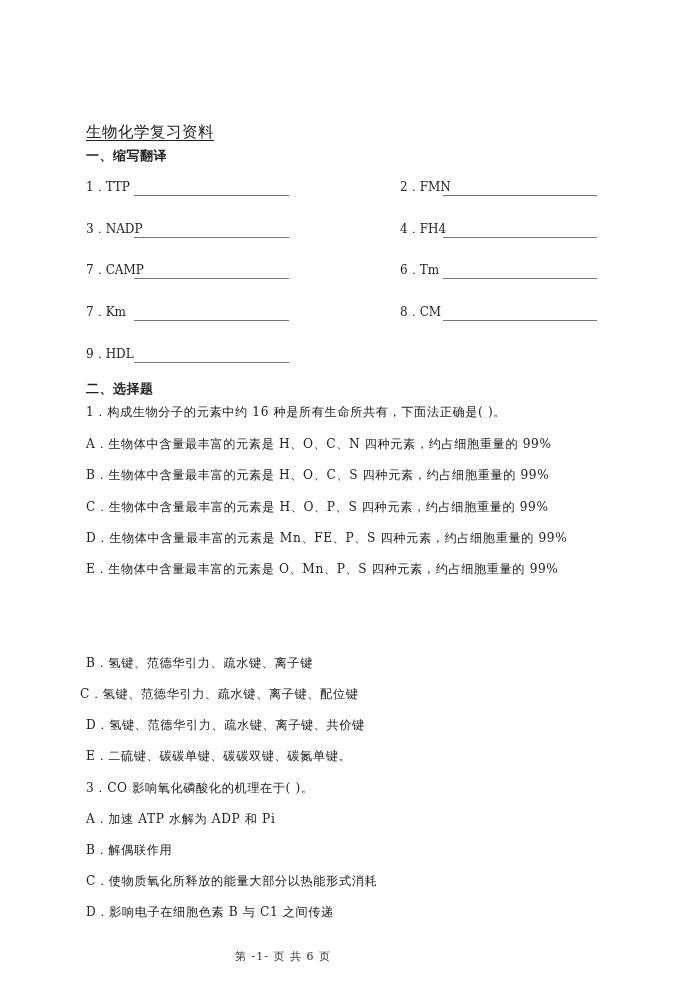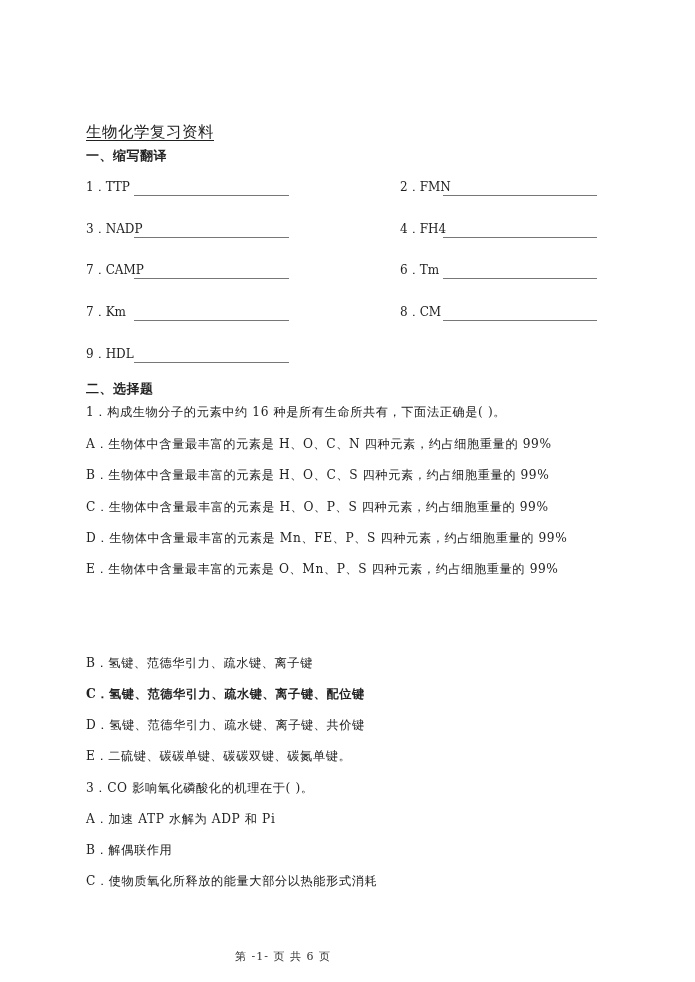--- a/index.html
+++ b/index.html
@@ -68,23 +68,24 @@
   <div class="abs h" style="left:86px; top:334px;">二、选择题</div>
 
   <div class="abs line" style="left:86px; top:358px;">1．构成生物分子的元素中约 16 种是所有生命所共有，下面法正确是(          )。</div>
   <div class="abs line" style="left:86px; top:390px;">A．生物体中含量最丰富的元素是 H、O、C、N 四种元素，约占细胞重量的 99%</div>
   <div class="abs line" style="left:86px; top:421px;">B．生物体中含量最丰富的元素是 H、O、C、S 四种元素，约占细胞重量的 99%</div>
   <div class="abs line" style="left:86px; top:453px;">C．生物体中含量最丰富的元素是 H、O、P、S 四种元素，约占细胞重量的 99%</div>
   <div class="abs line" style="left:86px; top:484px;">D．生物体中含量最丰富的元素是 Mn、FE、P、S 四种元素，约占细胞重量的 99%</div>
   <div class="abs line" style="left:86px; top:515px;">E．生物体中含量最丰富的元素是 O、Mn、P、S 四种元素，约占细胞重量的 99%</div>
 
   <div class="abs line" style="left:86px; top:609px;">B．氢键、范德华引力、疏水键、离子键</div>
-  <div class="abs line" style="left:86px; top:640px;font-weight:bold;">C．氢键、范德华引力、疏水键、离子键、配位键</div>
+  <div class="abs line" style="left:80px; top:640px;">C．氢键、范德华引力、疏水键、离子键、配位键</div>
   <div class="abs line" style="left:86px; top:671px;">D．氢键、范德华引力、疏水键、离子键、共价键</div>
   <div class="abs line" style="left:86px; top:702px;">E．二硫键、碳碳单键、碳碳双键、碳氮单键。</div>
 
   <div class="abs line" style="left:86px; top:734px;">3．CO 影响氧化磷酸化的机理在于(          )。</div>
   <div class="abs line" style="left:86px; top:765px;">A．加速 ATP 水解为 ADP 和 Pi</div>
   <div class="abs line" style="left:86px; top:796px;">B．解偶联作用</div>
   <div class="abs line" style="left:86px; top:827px;">C．使物质氧化所释放的能量大部分以热能形式消耗</div>
+  <div class="abs line" style="left:86px; top:858px;">D．影响电子在细胞色素 B 与 C1 之间传递</div>
 
   <div class="abs footer">第 -1- 页 共 6 页</div>
 </div>
 
 </body></html>

